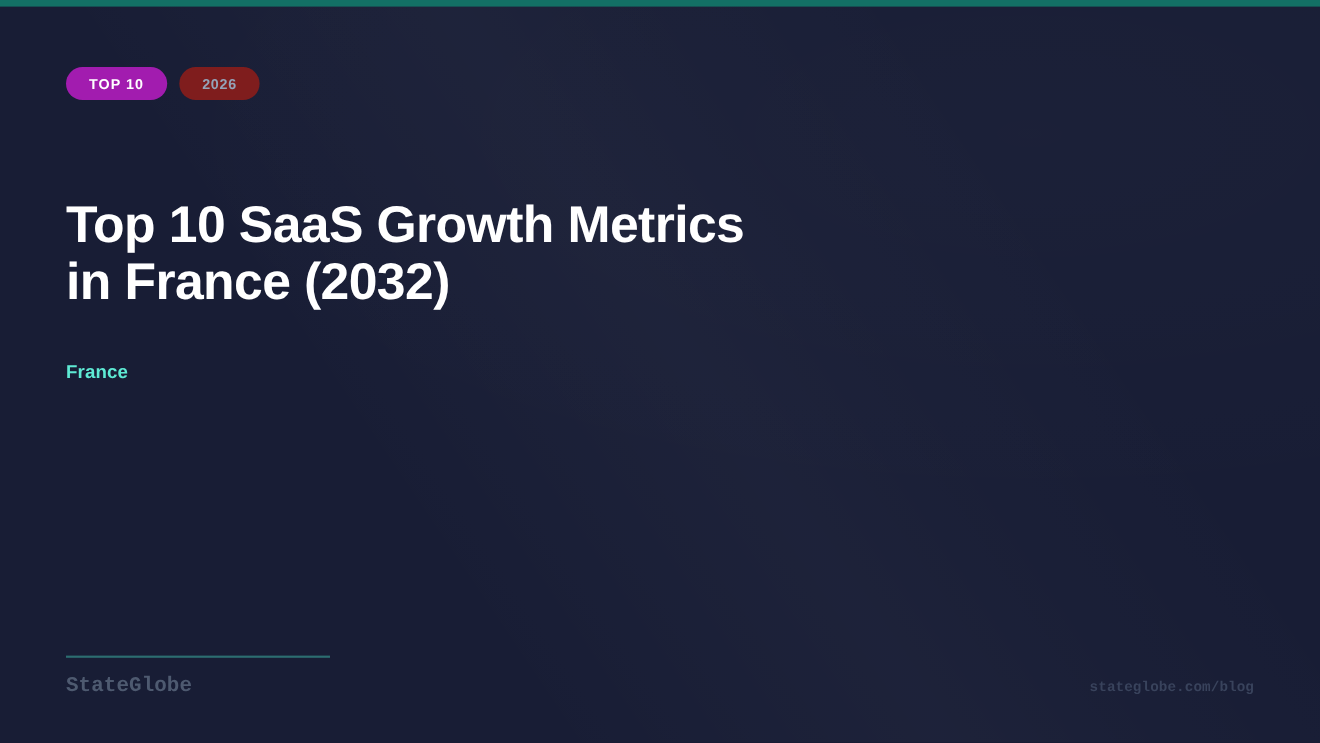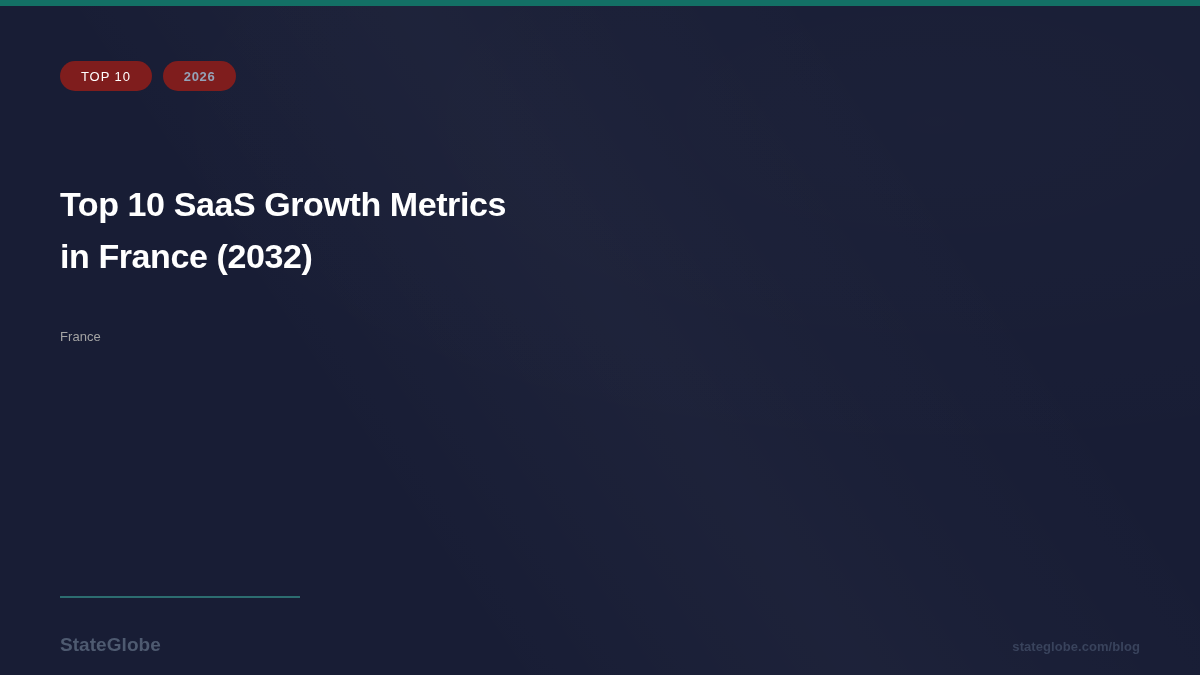--- a/index.html
+++ b/index.html
@@ -69,78 +69,79 @@
   .badge {
     height:30px;
     display:flex;
     align-items:center;
     justify-content:center;
     border-radius:999px;
     letter-spacing:0.07em;
     white-space:nowrap;
   }
   .badge-primary {
-    background:#7f1d1d;
+    background:#a21caf;
     color:#ffffff;
     font-size:13px;
-    font-weight:400;
+    font-weight:700;
     padding:1px 21px;
   }
   .badge-secondary {
     background:#7f1d1d;
     color:#94a3b8;
     font-size:13px;
     font-weight:700;
     padding:0 21px;
     letter-spacing:0.05em;
   }
 
   
   .headline-block {
     position:absolute;
     left:60px;
     top:178px;
     width:760px;
   }
   .headline {
     color:#ffffff;
-    font-size:34px;
+    font-size:47px;
     font-weight:700;
     line-height:52px;
     letter-spacing:-0.012em;
   }
   .headline .line { display:block; }
 
   .subtitle {
     position:absolute;
     left:60px;
     top:329px;
-    color:#a3a3a3;
-    font-size:13px;
-    font-weight:400;
+    color:#5eead4;
+    font-size:17px;
+    font-weight:700;
     letter-spacing:0.005em;
   }
 
   
   .footer-divider {
     position:absolute;
     left:60px;
     top:596px;
     width:240px;
     height:2px;
     background:#2c6d70;
   }
   .footer {
     position:absolute;
     left:60px;
     right:60px;
-    top:634px;
+    top:612px;
     display:flex;
     align-items:baseline;
     justify-content:space-between;
+    font-family:Liberation Mono, monospace;
   }
   .brand {
     color:#4e5a70;
     font-size:19px;
     font-weight:700;
     letter-spacing:0.003em;
   }
   .site-url {
     color:#39435c;
     font-size:13px;

